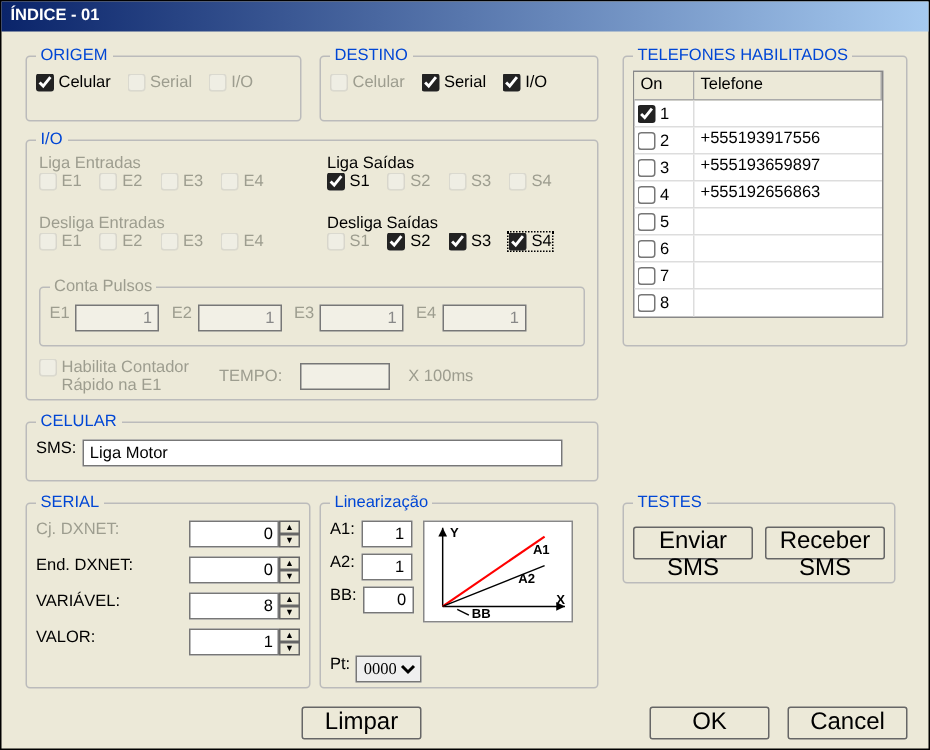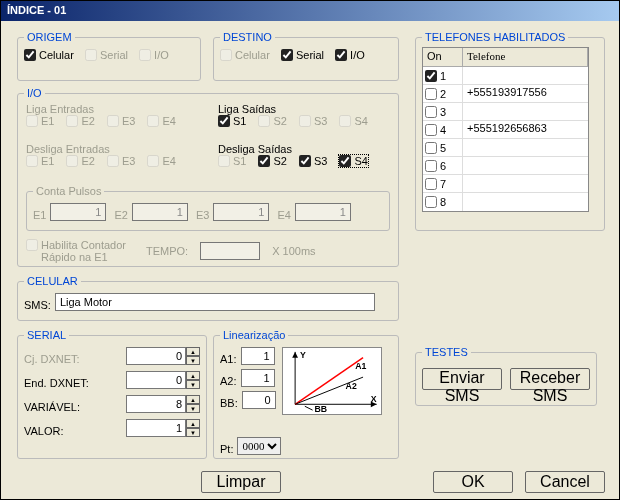--- a/index.html
+++ b/index.html
@@ -66,21 +66,21 @@
     padding: 1px 4px;
     border: 1px solid #777;
     text-align: right;
     background: #fff;
   }
   input.txt:disabled {
     background: #f2f0e6;
     color: #888;
   }
   input.txt.left { text-align: left; }
-  .row { display: flex; align-items: flex-end; gap: 4px; }
+  .row { display: flex; align-items: flex-start; gap: 4px; }
   .lbl { color:#9d9d8f; }
   .lbl-on { color:#000; }
 
   
   .tel-table {
     position: absolute;
     left: 6px; top: 4px;
     width: 167px;
     border: 1px solid #888;
     background: #fff;
@@ -91,21 +91,21 @@
     border-bottom: 1px solid #aaa;
   }
   .tel-head div {
     border-right: 1px solid #aaa;
     padding: 2px 4px;
     font-size: 11px;
     background: #ece9d8;
     height: 18px;
   }
   .tel-head .c1 { width: 40px; }
-  .tel-head .c2 { flex:1;font-family:Liberation Serif, serif; }
+  .tel-head .c2 { flex:1; }
   .tel-row { display: flex; border-bottom: 1px solid #ddd; height: 18px; }
   .tel-row:last-child { border-bottom: none; }
   .tel-row .c1 {
     width: 40px; border-right: 1px solid #ddd;
     display:flex; align-items:center; gap:3px; padding-left:2px;
   }
   .tel-row .c2 { flex:1; padding: 1px 4px; }
 
   
   .spin { display: flex; align-items: center; }
@@ -332,20 +332,21 @@
                 <input type="checkbox" style="">
                 <span>2</span>
               </div>
               <div class="c2">+555193917556</div>
             </div>
             <div class="tel-row">
               <div class="c1">
                 <input type="checkbox" style="">
                 <span>3</span>
               </div>
+              <div class="c2">+555193659897</div>
             </div>
             <div class="tel-row">
               <div class="c1">
                 <input type="checkbox" style="">
                 <span>4</span>
               </div>
               <div class="c2">+555192656863</div>
             </div>
             <div class="tel-row">
               <div class="c1">
@@ -468,21 +469,21 @@
         </div>
         <div class="row" style="position:absolute; left:0; top:90px;">
           <span>Pt:</span>
           <select class="sel">
             <option>0000</option>
           </select>
         </div>
       </div>
     </fieldset>
 
-    <fieldset style="left:414px; top:308px; width:174px; height:60px;margin-top:17px;">
+    <fieldset style="left:414px; top:308px; width:174px; height:60px;">
       <legend>TESTES</legend>
       <div style="display:flex; gap:8px; justify-content:center; padding-top:4px;">
         <button class="btn" style="width:80px;">Enviar SMS</button>
         <button class="btn" style="width:80px;">Receber SMS</button>
       </div>
     </fieldset>
 
     <button class="btn" style="position:absolute; left:200px; top:450px; width:80px;">Limpar</button>
     <button class="btn" style="position:absolute; left:432px; top:450px; width:80px;">OK</button>
     <button class="btn" style="position:absolute; left:524px; top:450px; width:80px;">Cancel</button>

